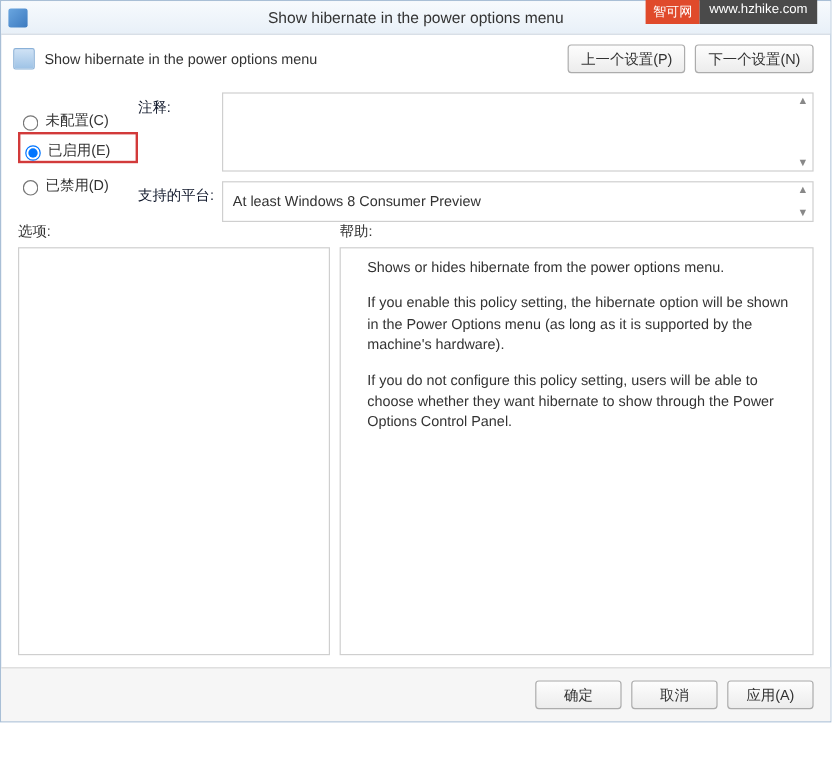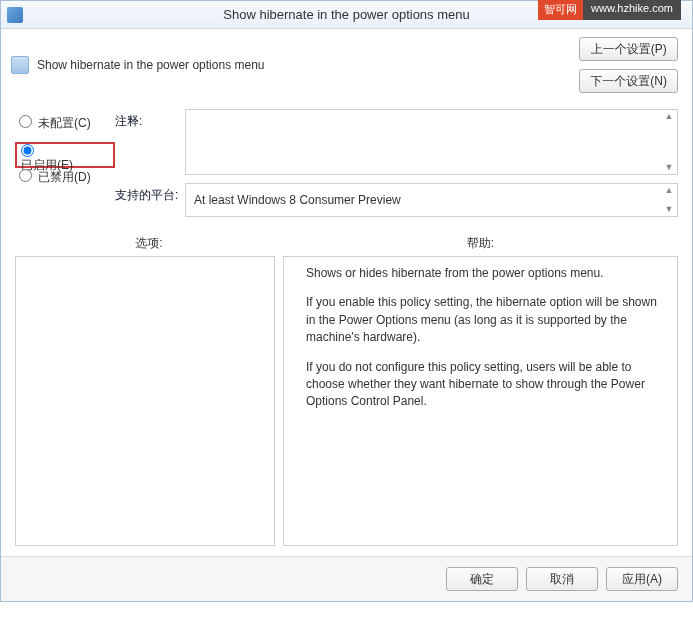--- a/index.html
+++ b/index.html
@@ -55,21 +55,20 @@
 }
 .header-row .pg-title {
   flex: 1;
   font-size: 12px;
   color: #333;
 }
 .nav-btns {
   display: flex;
   gap: 8px;
   padding-right: 4px;
-  flex-direction: column;
 }
 .win-btn {
   height: 24px;
   min-width: 90px;
   padding: 0 10px;
   background: linear-gradient(#fdfdfd,#ececec);
   border: 1px solid #acacac;
   border-radius: 3px;
   font-size: 12px;
   font-family: inherit;
@@ -88,30 +87,29 @@
 .top-section {
   display: flex;
   padding-top: 6px;
 }
 .radio-col {
   width: 100px;
   padding-top: 6px;
 }
 .radio-item {
   display: flex;
-  align-items: flex-start;
+  align-items: flex-end;
   height: 26px;
   padding: 0 4px;
   cursor: pointer;
 }
 .radio-item input { margin-right: 6px; }
 .radio-highlight {
   border: 2px solid #d23a3a;
   margin: 1px 0;
-  flex-direction: column;
 }
 .fields-col {
   flex: 1;
   display: grid;
   grid-template-columns: 70px 1fr;
   row-gap: 8px;
   align-items: start;
 }
 .field-label {
   text-align: left;
@@ -144,23 +142,21 @@
   justify-content: space-between;
 }
 .scroll-stub span {
   font-size: 9px;
   color: #888;
   line-height: 1;
   text-align: center;
 }
 .mid-labels {
   display: flex;
-  margin-top: 18px;
   margin-bottom: 4px;
-  text-align: center;
 }
 .mid-labels .ml-left { width: 268px; }
 .mid-labels .ml-right { flex: 1; }
 .panels {
   flex: 1;
   display: flex;
   gap: 8px;
   min-height: 0;
 }
 .options-panel {

